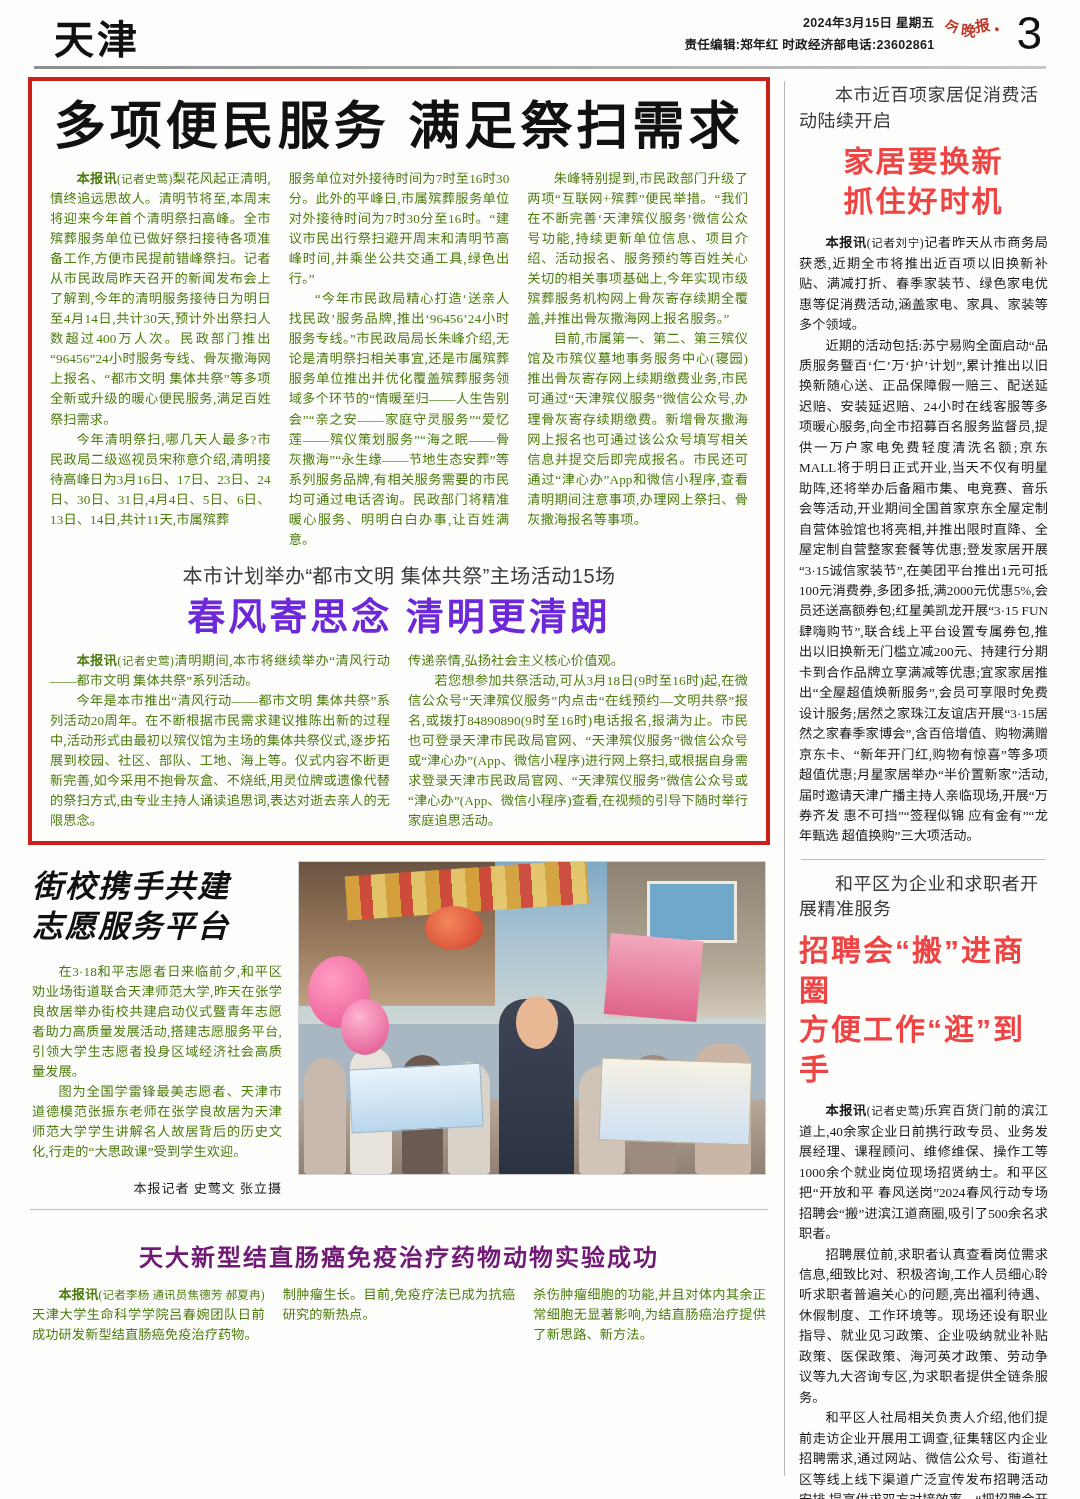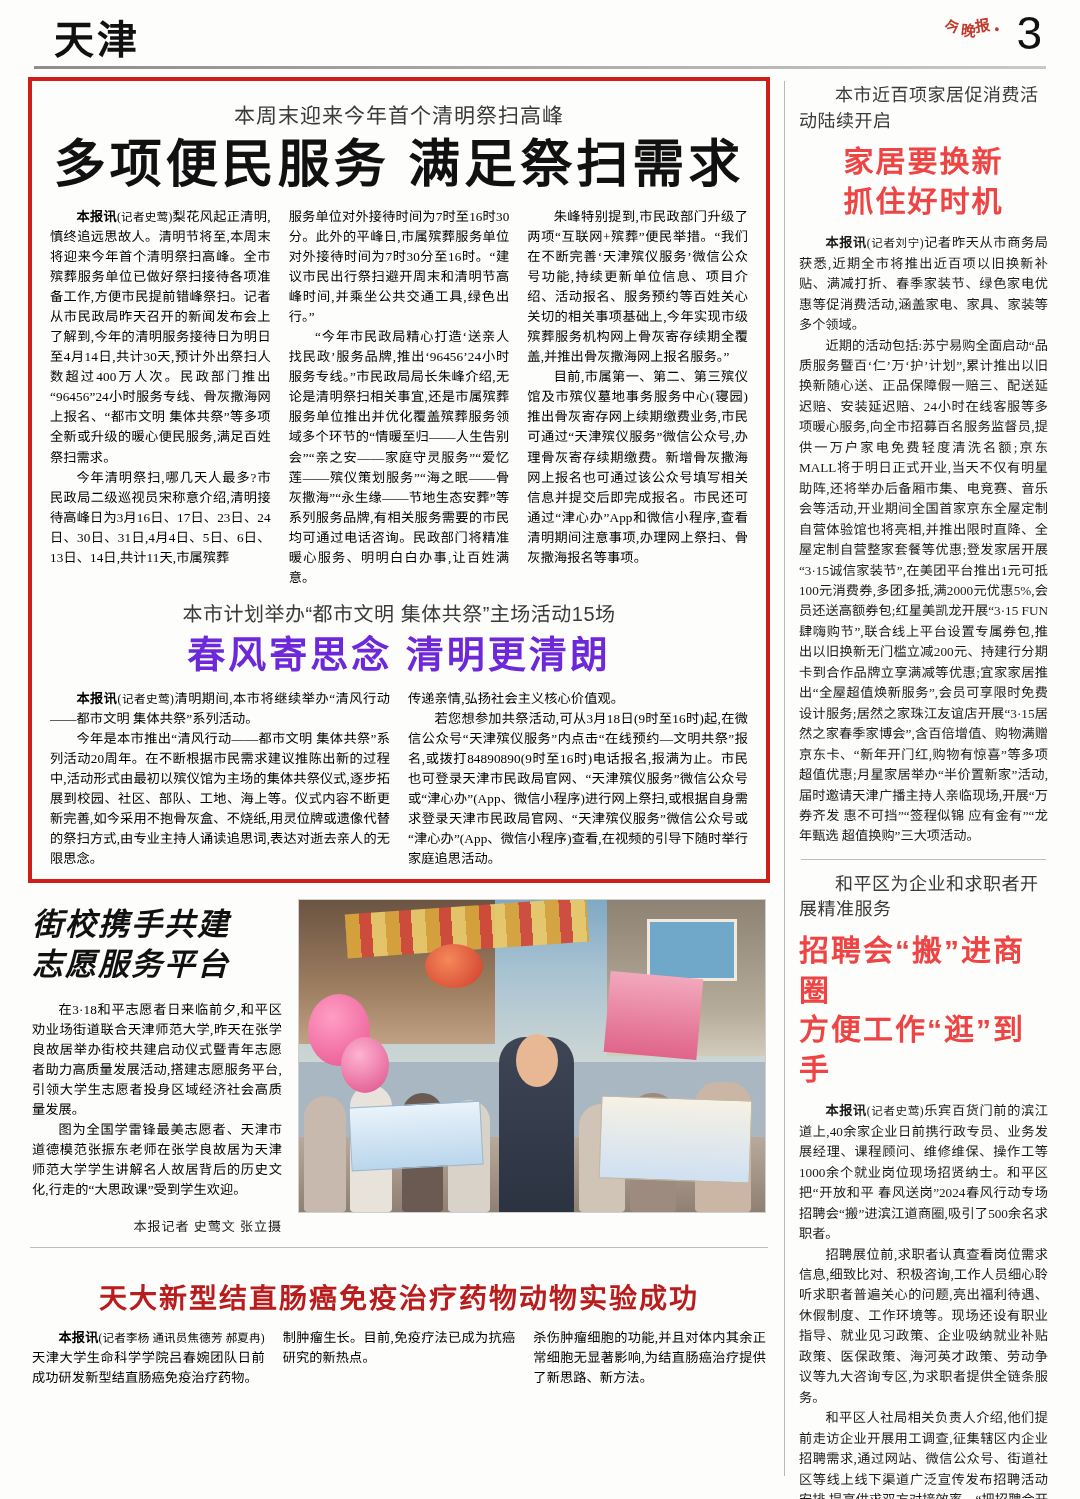--- a/index.html
+++ b/index.html
@@ -137,21 +137,21 @@
     display:flex; gap:18px;
   }
   .cols3 > .tcol{ flex:1; }
   .tcol p{
     margin:0;
     font-size:13.2px;
     line-height:1.52;
     text-align:justify;
     text-justify:inter-ideograph;
     text-indent:2em;
-    color:#000000;
+    color:#4d7c0f;
     letter-spacing:.1px;
   }
   .tcol p.cont{ text-indent:0; }
   .byline-lead{ font-weight:bold; }
   .credit-small{ font-size:11.5px; }
 
   
   .story-block{ padding:6px 4px 0 4px; }
   .hl-2line{
     font-family:"Liberation Sans","DejaVu Sans",sans-serif;
@@ -201,24 +201,24 @@
   .ph-flag-r{position:absolute;right:14%;top:24%;width:20%;height:26%;
     background:linear-gradient(180deg,#f2a8bd,#e0648b);transform:rotate(5deg);}
   .ph-man{position:absolute;left:43%;bottom:0;width:16%;height:56%;
     background:linear-gradient(180deg,#3e4656 0%,#2b3240 100%);
     border-radius:26px 26px 0 0;}
   .ph-face{position:absolute;left:46.5%;bottom:40%;width:9%;height:17%;
     border-radius:50%;background:#e8b793;}
   .hl-1line{
     font-family:"Liberation Sans","DejaVu Sans",sans-serif;
     font-weight:bold;
-    font-size:28px;
+    font-size:24px;
     letter-spacing:2px;
     text-align:center;
-    color:#b91c1c;
+    color:#701a75;
     margin:10px 0 12px 0;
   }
   .reporter-line{
     text-align:right;
     font-size:13px;
     margin-top:16px;
     letter-spacing:1px;
   }
   .hr-thin{
     border:0;border-top:1px solid #bdbdbd;margin:12px 2px;
@@ -256,38 +256,41 @@
   }
 </style>
 </head>
 <body>
 
 <div class="page">
 
   <div class="masthead">
     <div class="section-name">天津</div>
     <div class="masthead-right">
+      <div class="masthead-lines">
+        <div>2024年3月15日  星期五</div>
+        <div>责任编辑:郑年红   时政经济部电话:23602861</div>
+      </div>
       <div class="brandmark">
         <span class="bm1">今</span>
         <span class="bm2">晚</span>
         <span class="bm3">报</span>
         <span class="bm4">・</span>
       </div>
       <div class="page-num">3</div>
     </div>
   </div>
   <div class="masthead-rule"></div>
 
   <div class="body-grid">
 
     <div class="col-left">
 
       <div class="red-box">
 
-        <div class="kicker">本周末迎来今年首个清明祭扫高峰</div>
         <div class="headline-main">多项便民服务  满足祭扫需求</div>
 
         <div class="cols3">
           <div class="tcol">
             <p><span class="byline-lead">本报讯</span><span class="credit-small">(记者史莺)</span><span>梨花风起正清明,慎终追远思故人。清明节将至,本周末将迎来今年首个清明祭扫高峰。全市殡葬服务单位已做好祭扫接待各项准备工作,方便市民提前错峰祭扫。记者从市民政局昨天召开的新闻发布会上了解到,今年的清明服务接待日为明日至4月14日,共计30天,预计外出祭扫人数超过400万人次。民政部门推出“96456”24小时服务专线、骨灰撒海网上报名、“都市文明 集体共祭”等多项全新或升级的暖心便民服务,满足百姓祭扫需求。</span></p>
             <p>今年清明祭扫,哪几天人最多?市民政局二级巡视员宋称意介绍,清明接待高峰日为3月16日、17日、23日、24日、30日、31日,4月4日、5日、6日、13日、14日,共计11天,市属殡葬</p>
           </div>
           <div class="tcol">
             <p class="cont">服务单位对外接待时间为7时至16时30分。此外的平峰日,市属殡葬服务单位对外接待时间为7时30分至16时。“建议市民出行祭扫避开周末和清明节高峰时间,并乘坐公共交通工具,绿色出行。”</p>
             <p>“今年市民政局精心打造‘送亲人找民政’服务品牌,推出‘96456’24小时服务专线。”市民政局局长朱峰介绍,无论是清明祭扫相关事宜,还是市属殡葬服务单位推出并优化覆盖殡葬服务领域多个环节的“情暖至归——人生告别会”“亲之安——家庭守灵服务”“爱忆莲——殡仪策划服务”“海之眠——骨灰撒海”“永生缘——节地生态安葬”等系列服务品牌,有相关服务需要的市民均可通过电话咨询。民政部门将精准暖心服务、明明白白办事,让百姓满意。</p>

